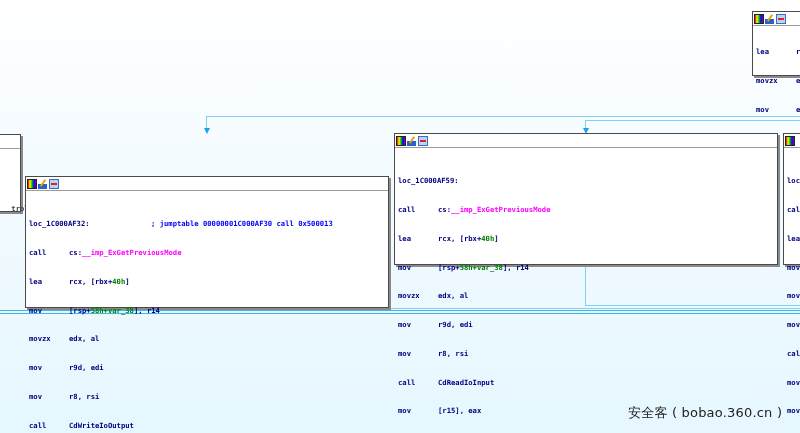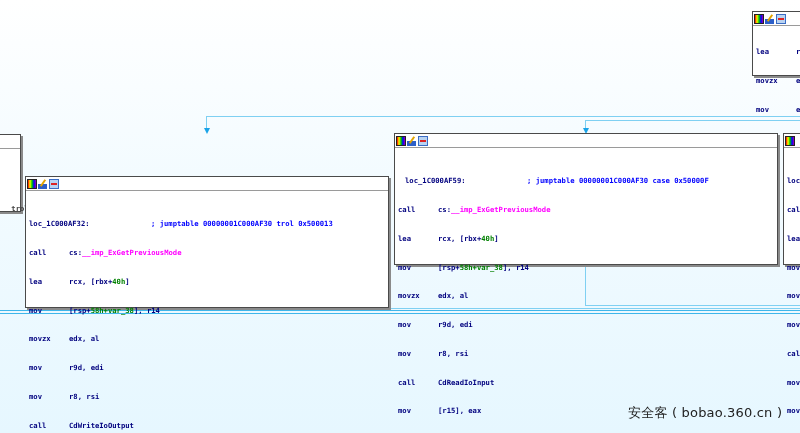--- a/index.html
+++ b/index.html
@@ -84,42 +84,42 @@
   </div>
 </div>
 
 <div class="node" style="left:25px; top:133px; width:362px; height:130px;margin-top:43px;">
   <div class="node-header">
     <span class="hicon color"></span>
     <span class="hicon rename"></span>
     <span class="hicon group"></span>
   </div>
   <div class="node-body" style="padding-top:9px;">
-    <div class="ln"><span style="width:122px;display:inline-block;">loc_1C000AF32:</span><span class="cmt">; jumptable 00000001C000AF30 trol 0x500013</span></div>
+    <div class="ln"><span style="width:122px;display:inline-block;">loc_1C000AF32:</span><span class="cmt">; jumptable 00000001C000AF30 call 0x500013</span></div>
     <div class="ln"><span class="mn">call</span><span class="op">cs:</span><span class="imp">__imp_ExGetPreviousMode</span></div>
     <div class="ln"><span class="mn">lea</span><span class="op">rcx, [rbx+</span><span class="num">40h</span><span class="op">]</span></div>
     <div class="ln"><span class="mn">mov</span><span class="op">[rsp+</span><span class="num">58h+var_38</span><span class="op">], r14</span></div>
     <div class="ln"><span class="mn">movzx</span><span class="op">edx, al</span></div>
     <div class="ln"><span class="mn">mov</span><span class="op">r9d, edi</span></div>
     <div class="ln"><span class="mn">mov</span><span class="op">r8, rsi</span></div>
     <div class="ln"><span class="mn">call</span><span class="op">CdWriteIoOutput</span></div>
     <div class="ln"><span class="mn">mov</span><span class="op">[r15], eax</span></div>
     
     
   </div>
 </div>
 
 <div class="node" style="left:394px; top:133px; width:382px; height:130px;">
   <div class="node-header">
     <span class="hicon color"></span>
     <span class="hicon rename"></span>
     <span class="hicon group"></span>
   </div>
   <div class="node-body" style="padding-top:9px;">
-    <div class="ln"><span style="width:122px;display:inline-block;margin-left:7px;">loc_1C000AF59:</span><span class="cmt">; jumptable 00000001C000AF30 case 0x50000F</span></div>
+    <div class="ln"><span style="width:122px;display:inline-block;">loc_1C000AF59:</span></div>
     <div class="ln"><span class="mn">call</span><span class="op">cs:</span><span class="imp">__imp_ExGetPreviousMode</span></div>
     <div class="ln"><span class="mn">lea</span><span class="op">rcx, [rbx+</span><span class="num">40h</span><span class="op">]</span></div>
     <div class="ln"><span class="mn">mov</span><span class="op">[rsp+</span><span class="num">58h+var_38</span><span class="op">], r14</span></div>
     <div class="ln"><span class="mn">movzx</span><span class="op">edx, al</span></div>
     <div class="ln"><span class="mn">mov</span><span class="op">r9d, edi</span></div>
     <div class="ln"><span class="mn">mov</span><span class="op">r8, rsi</span></div>
     <div class="ln"><span class="mn">call</span><span class="op">CdReadIoInput</span></div>
     <div class="ln"><span class="mn">mov</span><span class="op">[r15], eax</span></div>
     
     

